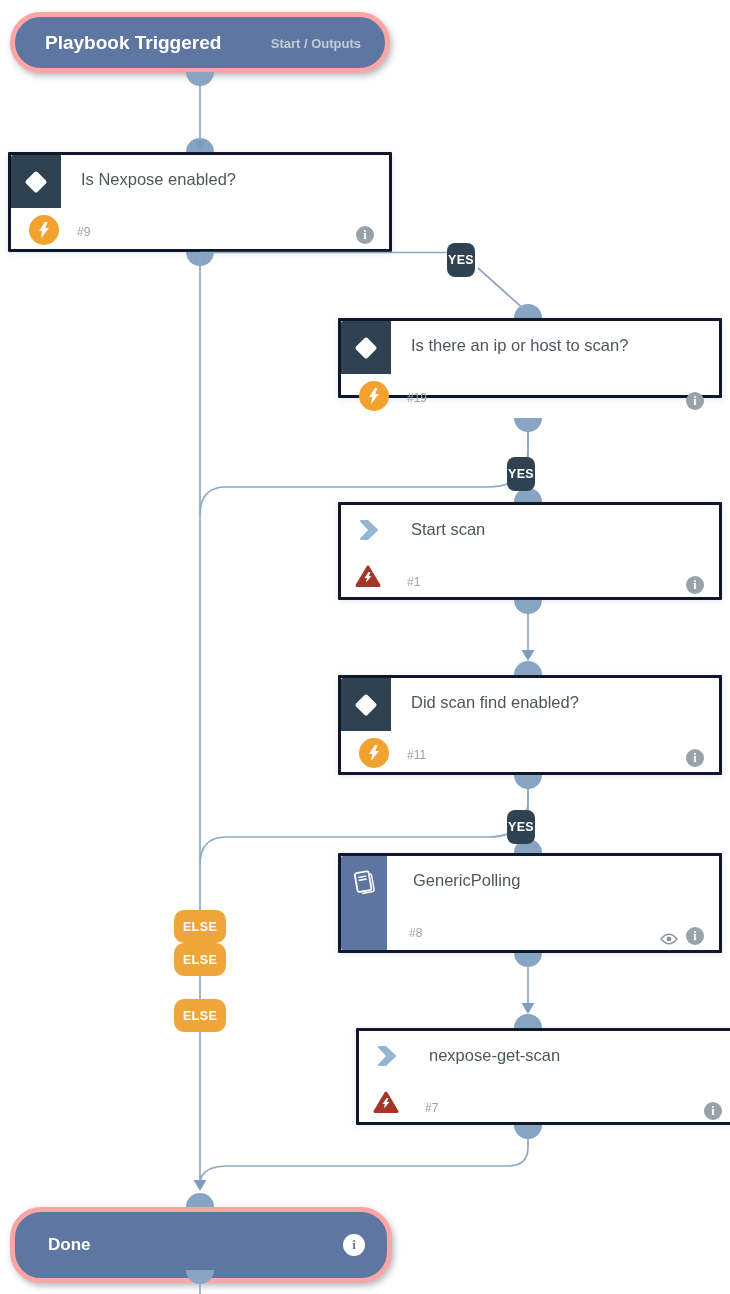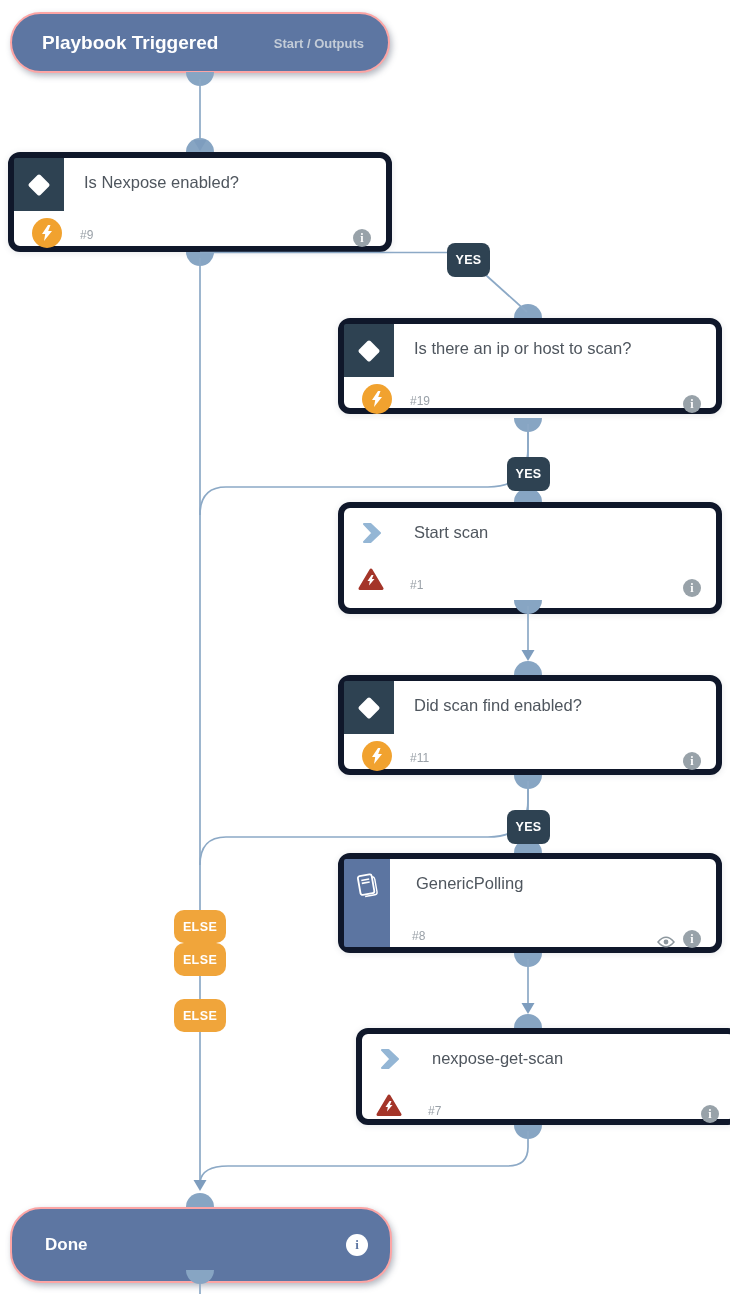--- a/index.html
+++ b/index.html
@@ -2,22 +2,22 @@
 <html><head>
 <meta charset="utf-8">
 <style>
   html,body{margin:0;padding:0;background:#ffffff;}
   body{font-family:"Liberation Sans", sans-serif;}
   #canvas{position:relative;width:730px;height:1294px;background:#ffffff;overflow:hidden;}
 
   svg.wires{position:absolute;left:0;top:0;z-index:3;pointer-events:none;}
 
   
-  .node{position:absolute;width:384px;background:#ffffff;border:6px solid #0f172a;
-        border-radius:12px;box-shadow:0 1px 6px rgba(70,85,100,.14);z-index:1;box-sizing:border-box;}
+  .node{position:absolute;width:384px;background:#ffffff;border:3px solid #0f172a;
+        border-radius:1px;box-shadow:0 1px 6px rgba(70,85,100,.14);z-index:1;box-sizing:border-box;}
   .title{position:absolute;left:70px;top:15px;font-size:16.5px;color:#4f565e;white-space:nowrap;}
   .tid{position:absolute;left:66px;top:70px;font-size:12px;color:#9aa1a8;}
   .info{position:absolute;right:15px;top:71px;width:18px;height:18px;border-radius:50%;
         background:#98a2a9;color:#ffffff;font-size:12px;font-weight:bold;line-height:18px;
         text-align:center;font-family:"Liberation Serif", serif;}
   
   .cond-sq{position:absolute;left:0;top:0;width:50px;height:53px;background:#2e4252;
            border-radius:2px 0 0 0;}
   .diamond{position:absolute;left:17px;top:19px;width:16px;height:16px;background:#ffffff;
            border-radius:2px;transform:rotate(45deg);}
@@ -27,38 +27,38 @@
   
   .chev{position:absolute;left:19px;top:15px;}
   .warn-tri{position:absolute;left:14px;top:60px;}
   
   .sub-bar{position:absolute;left:0;top:0;width:46px;height:100%;background:#5c75a1;
            border-radius:2px 0 0 2px;}
   .book{position:absolute;left:11px;top:12px;}
   .eye{position:absolute;right:41px;top:75px;}
 
   
-  .pill{position:absolute;background:#5d76a2;border:2px solid #fca5a5;border-radius:31px;
+  .pill{position:absolute;background:#5d76a2;border:5px solid #fca5a5;border-radius:31px;
         box-shadow:2px 3px 6px rgba(90,100,120,.45);z-index:1;box-sizing:border-box;}
   .pill .ptitle{position:absolute;left:30px;top:50%;transform:translateY(-50%);
         color:#ffffff;font-size:19px;font-weight:600;white-space:nowrap;}
   .pill .plink{position:absolute;right:24px;top:50%;transform:translateY(-50%);
         color:#c3ccd8;font-size:13px;font-weight:bold;white-space:nowrap;}
   .pill .pinfo{position:absolute;right:22px;top:50%;transform:translateY(-50%);
         width:22px;height:22px;border-radius:50%;background:#ffffff;color:#5d76a2;
         font-size:13px;font-weight:bold;line-height:22px;text-align:center;
         font-family:"Liberation Serif", serif;}
 
   
   .conn{position:absolute;width:28px;height:14px;background:#87a5c3;z-index:2;}
   .conn.up{border-radius:14px 14px 0 0;}
   .conn.down{border-radius:0 0 14px 14px;}
   .badge{position:absolute;z-index:4;color:#ffffff;font-weight:bold;font-size:12.5px;
          display:flex;align-items:center;justify-content:center;letter-spacing:.4px;}
-  .badge.yes{width:43px;height:34px;border-radius:8px;background:#2e4252;}
+  .badge.yes{width:28px;height:34px;border-radius:8px;background:#2e4252;}
   .badge.else{width:52px;height:33px;border-radius:10px;background:#f0a53b;}
 </style>
 </head>
 <body>
 
 <div id="canvas">
 
   <svg class="wires" width="730" height="1294" viewBox="0 0 730 1294">
     <g fill="none" stroke="#8ca9c6" stroke-width="1.7">
       <path d="M200,79 V142"></path>
@@ -110,35 +110,35 @@
     <div class="title">Is Nexpose enabled?</div>
     <div class="bolt-circle">
       <svg width="12" height="16" viewBox="0 0 12 16">
           <path d="M7 0 L1 9 H4.2 L3 16 L11 6 H7.2 L9.5 0 Z" fill="#ffffff"></path>
         </svg>
     </div>
     <div class="tid">#9</div>
     <div class="info">i</div>
   </div>
 
-  <div class="node" style="left:338px;top:318px;height:96px;">
+  <div class="node" style="left:338px;top:318px;height:80px;">
     <div class="cond-sq">
       <div class="diamond"></div>
     </div>
     <div class="title">Is there an ip or host to scan?</div>
     <div class="bolt-circle">
       <svg width="12" height="16" viewBox="0 0 12 16">
           <path d="M7 0 L1 9 H4.2 L3 16 L11 6 H7.2 L9.5 0 Z" fill="#ffffff"></path>
         </svg>
     </div>
     <div class="tid">#19</div>
     <div class="info">i</div>
   </div>
 
-  <div class="node" style="left:338px;top:502px;height:112px;">
+  <div class="node" style="left:338px;top:502px;height:98px;">
     <div class="chev">
       <svg width="18" height="20" viewBox="0 0 18 20">
           <path d="M1 1 L7.5 1 L17 10 L7.5 19 L1 19 L9.5 10 Z" fill="#94b6d5" stroke="#94b6d5" stroke-width="2" stroke-linejoin="round"></path>
         </svg>
     </div>
     <div class="title">Start scan</div>
     <div class="warn-tri">
       <svg width="26" height="23" viewBox="0 0 26 23">
         <path d="M13 2 L24 20.5 H2 Z" fill="#a43529" stroke="#a43529" stroke-width="3" stroke-linejoin="round"></path>
         <path d="M13.6 7 L9.5 13 H11.8 L11 17.5 L16.5 11 H13.9 L15.5 7 Z" fill="#ffffff"></path>

